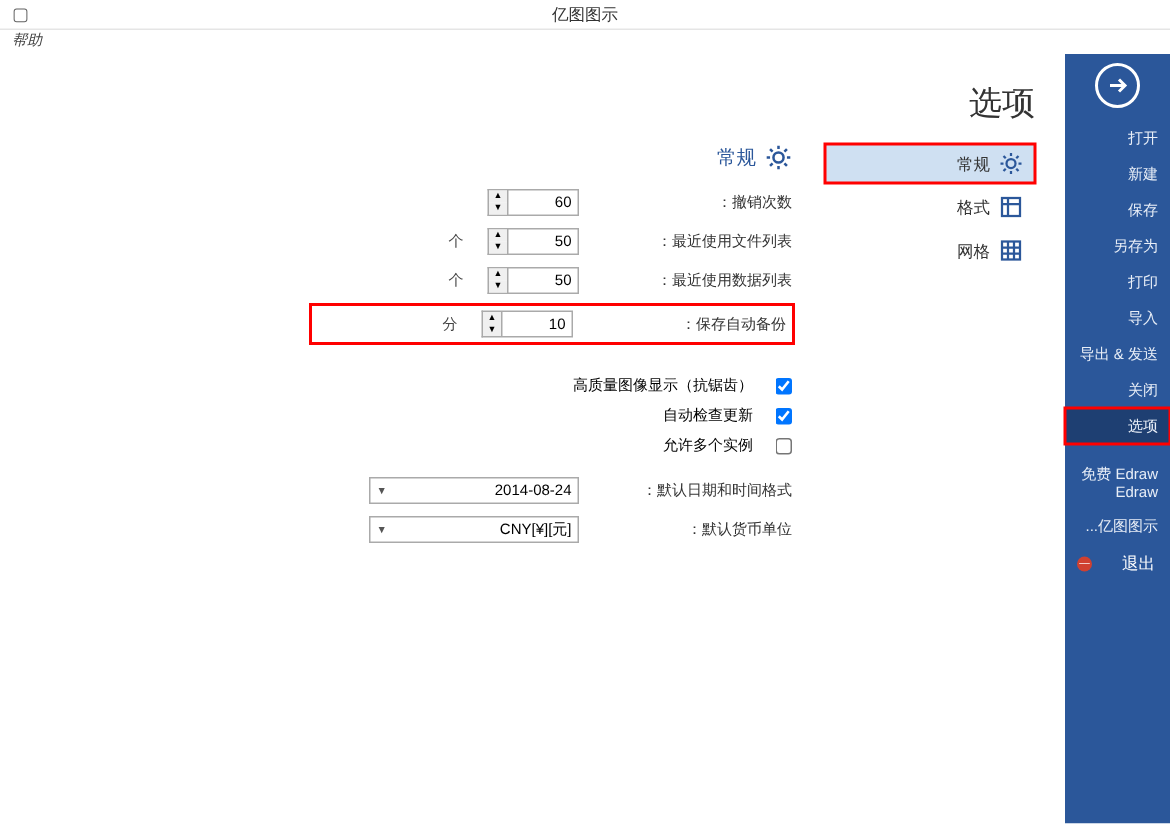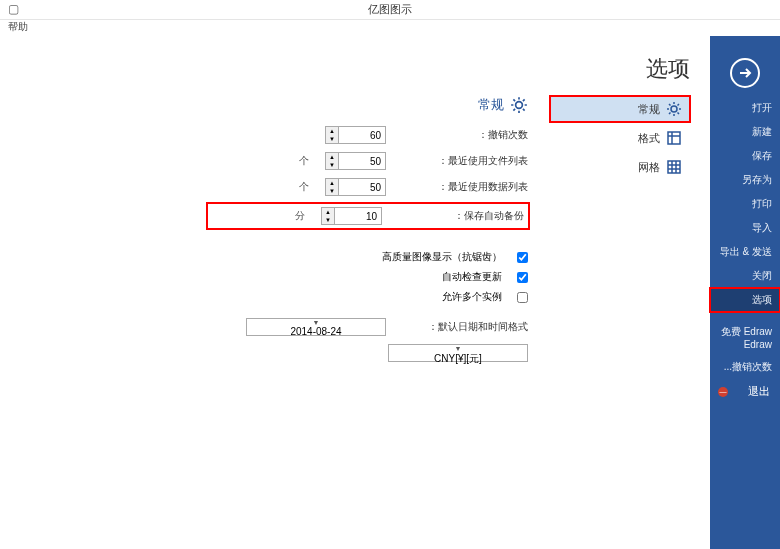--- a/index.html
+++ b/index.html
@@ -31,33 +31,33 @@
   color: #666;
   cursor: pointer;
 }
 .helpbar {
   height: 16px;
   padding: 0 8px;
   font-size: 10px;
   color: #444;
   direction: ltr;
 }
-.helpbar span { cursor: pointer; }
+.helpbar span { cursor: pointer; font-style: italic; }
 .container {
   display: flex;
   height: calc(549px - 36px);
   direction: rtl;
 }
 .sidebar {
   width: 70px;
   background: #2b579a;
   color: #fff;
   display: flex;
   flex-direction: column;
-  padding-top: 16px;
+  padding-top: 0;
 }
 .back-arrow {
   width: 30px;
   height: 30px;
   border: 2px solid #fff;
   border-radius: 50%;
   margin: 6px auto 8px;
   display: flex;
   align-items: center;
   justify-content: center;
@@ -219,21 +219,20 @@
 .dd {
   border: 1px solid #aaa;
   height: 18px;
   display: flex;
   align-items: center;
   justify-content: space-between;
   padding: 0 4px;
   font-size: 10px;
   background: #fff;
   direction: ltr;
-  flex-direction: column;
 }
 .dd .arr {
   font-size: 7px;
   color: #555;
 }
 .gap { height: 8px; }
 </style>
 </head>
 <body>
 
@@ -256,21 +255,21 @@
     <div class="side-item">新建</div>
     <div class="side-item">保存</div>
     <div class="side-item">另存为</div>
     <div class="side-item">打印</div>
     <div class="side-item">导入</div>
     <div class="side-item">导出 &amp; 发送</div>
     <div class="side-item">关闭</div>
     <div class="side-item selected">选项</div>
     <div class="side-sep"></div>
     <div class="side-item">免费 Edraw Edraw</div>
-    <div class="side-item">撤销次数...</div>
+    <div class="side-item">亿图图示...</div>
     <div class="side-exit">
       <span>退出</span>
       <span class="exit-icon">—</span>
     </div>
   </div>
 
   <div class="main">
     <div class="page-title">选项</div>
 
     <div class="layout">
@@ -380,20 +379,21 @@
         <div class="gap"></div>
 
         <div class="form-row">
           <span class="lbl">默认日期和时间格式：</span>
           <div class="dd" style="width:140px">
             <span class="arr">▼</span>
             <span>2014-08-24</span>
           </div>
         </div>
         <div class="form-row">
+          <span class="lbl">默认货币单位：</span>
           <div class="dd" style="width:140px">
             <span class="arr">▼</span>
             <span>CNY[¥][元]</span>
           </div>
         </div>
       </div>
     </div>
   </div>
 </div>
 

